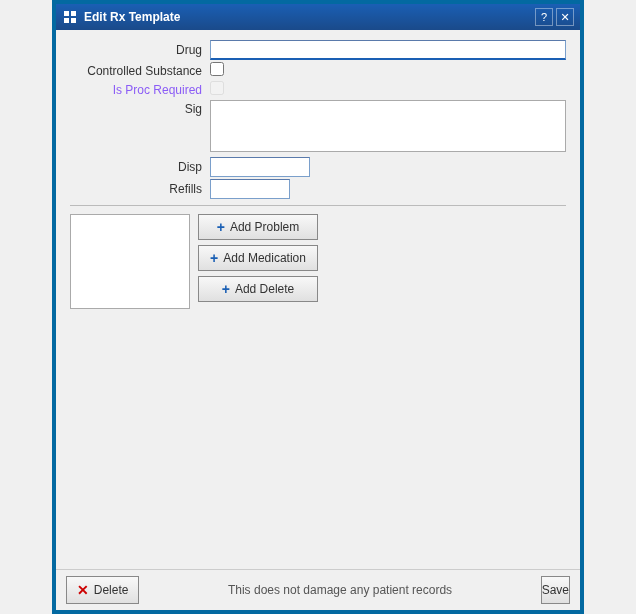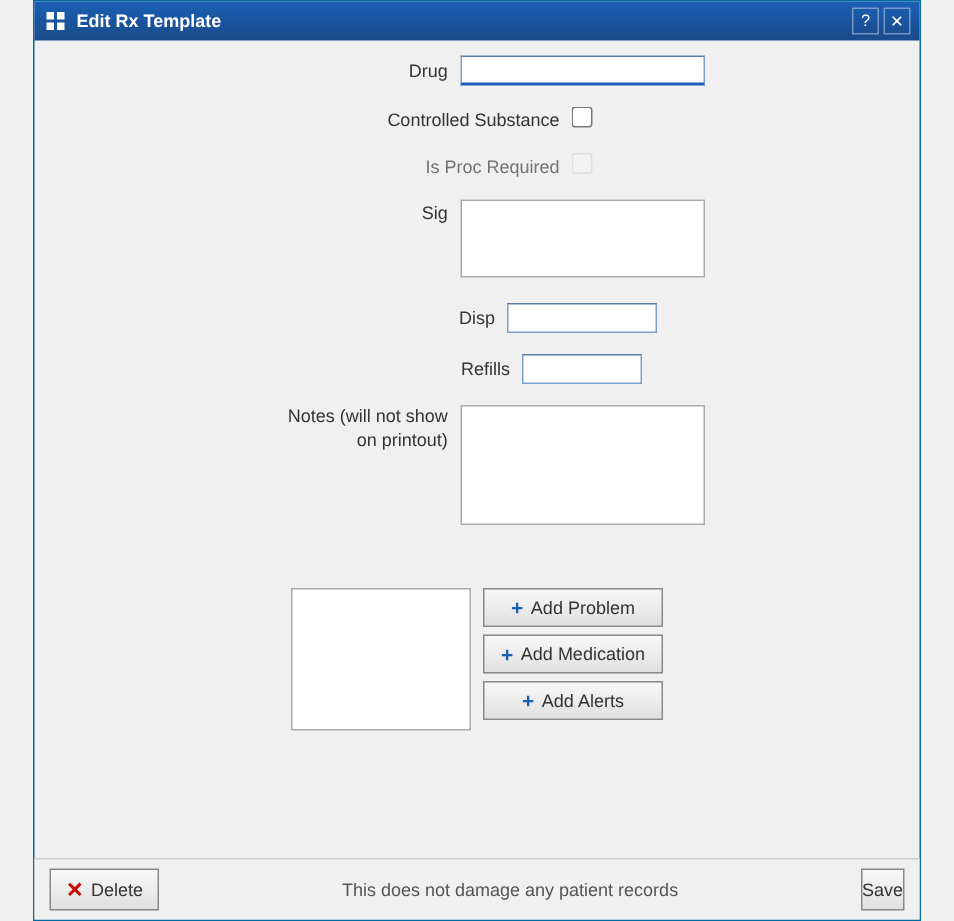--- a/index.html
+++ b/index.html
@@ -8,24 +8,24 @@
       font-size: 12px;
       background: #f0f0f0;
       display: flex;
       justify-content: center;
       align-items: center;
       width: 636px;
       height: 614px;
       overflow: hidden;
     }
     .window {
-      width: 592px;
+      width: 532px;
       height: 614px;
       background: #f0f0f0;
-      border: 1px solid #0369a1;
+      border: 4px solid #0369a1;
       display: flex;
       flex-direction: column;
     }
     .title-bar {
       background: linear-gradient(to bottom, #1a5fb4, #1a4a8a);
       color: white;
       display: flex;
       align-items: center;
       padding: 4px 6px;
       height: 26px;
@@ -60,40 +60,39 @@
       align-items: center;
       justify-content: center;
       margin-left: 3px;
     }
 
     .content {
       flex: 1;
       padding: 10px 14px;
       display: flex;
       flex-direction: column;
-      gap: 12px;
+      gap: 0;
       overflow-y: auto;
-      align-items: center;
     }
 
     .form-row {
       display: flex;
       align-items: center;
       margin-bottom: 2px;
     }
     .form-label {
       width: 140px;
       text-align: right;
       padding-right: 8px;
       font-size: 12px;
       color: #333;
       flex-shrink: 0;
     }
     .form-label.disabled {
-      color: #737373;
+      color: #8b5cf6;
     }
     .form-control {
       flex: 1;
     }
     input[type="text"] {
       width: 100%;
       height: 20px;
       border: 1px solid #7a9fcb;
       border-top-color: #5a7aab;
       padding: 1px 3px;
@@ -319,47 +318,38 @@
     </div>
 
     <div class="form-row">
       <span class="form-label">Refills</span>
       <div class="form-control">
         <input type="text" class="refills-input" style="width: 80px;">
       </div>
     </div>
 
 
-    <div class="form-row" style="align-items:flex-start;">
-      <div class="notes-label-block">
-        <div>Notes (will not show</div>
-        <div>on printout)</div>
-      </div>
-      <div class="form-control">
-        <textarea class="notes-textarea" style=""></textarea>
-      </div>
-    </div>
 
     <hr class="divider">
 
 
     <div class="alerts-section">
       <div class="alerts-list"></div>
       <div class="alerts-buttons">
         <button class="alert-btn">
           <span class="plus-icon">+</span>
           <span>Add Problem</span>
         </button>
         <button class="alert-btn">
           <span class="plus-icon">+</span>
           <span>Add Medication</span>
         </button>
         <button class="alert-btn">
           <span class="plus-icon">+</span>
-          <span>Add Alerts</span>
+          <span>Add Delete</span>
         </button>
       </div>
     </div>
 
   </div>
 
   <div class="footer">
     <button class="delete-btn">
       <span class="delete-x">✕</span>
       <span>Delete</span>

